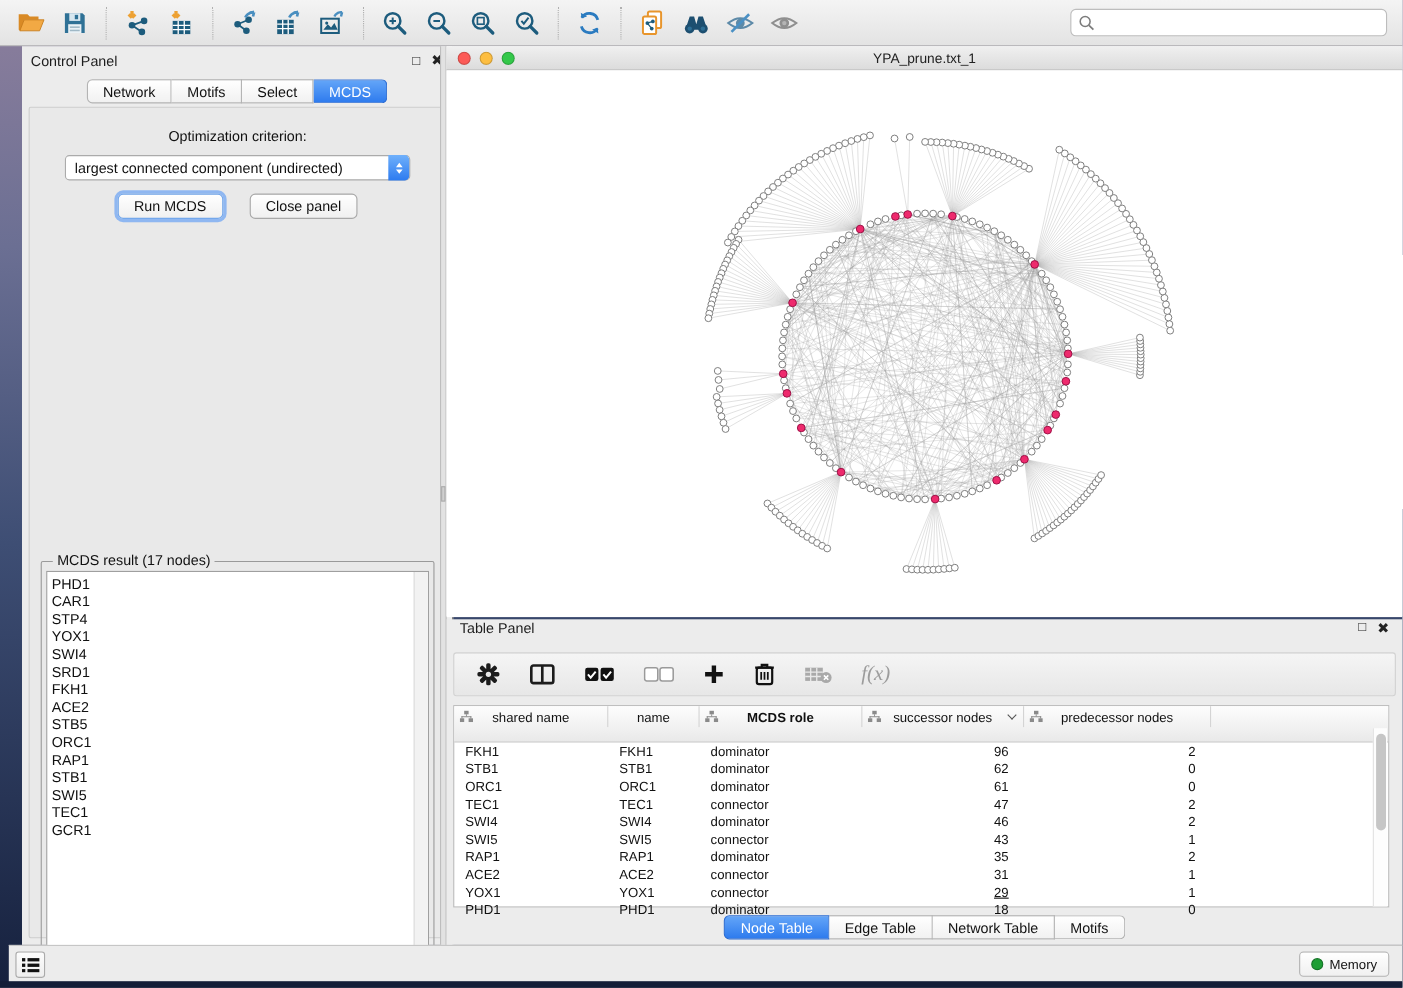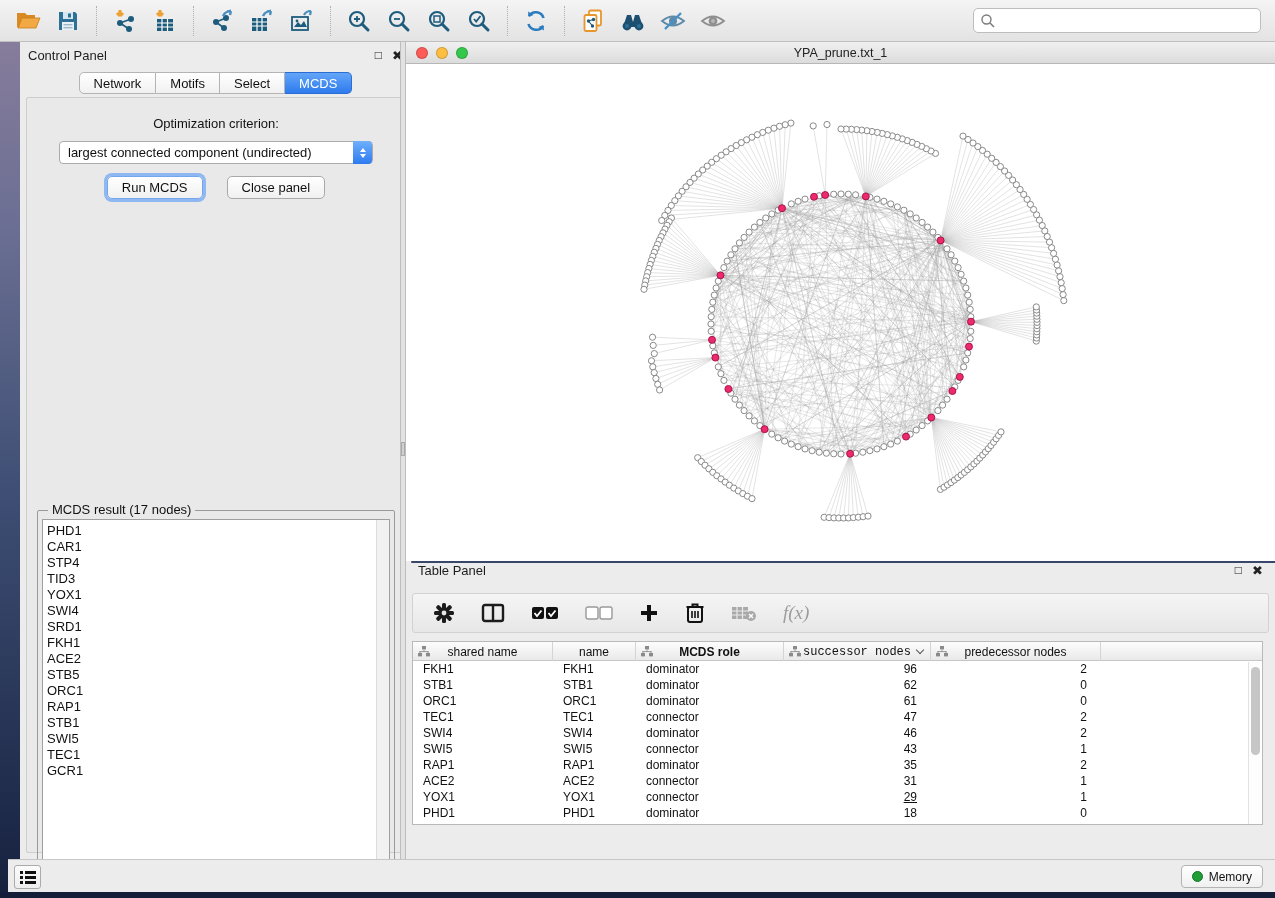--- a/index.html
+++ b/index.html
@@ -95,21 +95,21 @@
     background:#ececec; }
   .tp-toolbar { position:absolute; left:6px; top:30px; width:857px; height:40px;
     background:linear-gradient(#f5f5f5,#e7e7e7); border:1px solid #d2d2d2;
     border-radius:3px; display:flex; align-items:center; gap:26px; padding-left:20px; }
   .tp-ic { display:flex; align-items:center; }
   .fx { font-family:"Liberation Serif","DejaVu Serif",serif; font-style:italic;
     font-size:19px; color:#9c9c9c; }
 
   .node-table { position:absolute; left:6px; top:78px; width:851px; height:184px;
     background:#fff; border:1px solid #b9b9b9; }
-  .nt-header { display:flex; height:19px; background:linear-gradient(#fdfdfd,#e9e9e9);
+  .nt-header { display:flex; height:33px; background:linear-gradient(#fdfdfd,#e9e9e9);
     border-bottom:1px solid #c6c6c6; }
   .nt-hcell { position:relative; height:19px; border-right:1px solid #d4d4d4;
     font-size:12px; color:#111; display:flex; align-items:center; justify-content:center; }
   .nt-hcell .hicon { position:absolute; left:5px; top:4px; }
   .nt-hcell .chev { position:absolute; right:7px; top:5px; width:6px; height:6px;
     border-left:1.4px solid #555; border-bottom:1.4px solid #555;
     transform:rotate(-45deg); }
   .nt-body { position:relative; }
   .nt-row { display:flex; height:16px; }
   .nt-cell { font-size:12px; line-height:16px; color:#111; padding-left:10px;
@@ -307,21 +307,20 @@
       <button class="mac-btn focused">Run MCDS</button>
       <button class="mac-btn">Close panel</button>
     </div>
     <div class="mcds-fieldset">
       <div class="mcds-legend">MCDS result (17 nodes)</div>
       <div class="mcds-list">
         <div class="mcds-items" id="mcds-items">
             <div class="mcds-item">PHD1</div>
             <div class="mcds-item">CAR1</div>
             <div class="mcds-item">STP4</div>
-            <div class="mcds-item">TID3</div>
             <div class="mcds-item">YOX1</div>
             <div class="mcds-item">SWI4</div>
             <div class="mcds-item">SRD1</div>
             <div class="mcds-item">FKH1</div>
             <div class="mcds-item">ACE2</div>
             <div class="mcds-item">STB5</div>
             <div class="mcds-item">ORC1</div>
             <div class="mcds-item">RAP1</div>
             <div class="mcds-item">STB1</div>
             <div class="mcds-item">SWI5</div>
@@ -1302,21 +1301,21 @@
               <rect x="4" y="0" width="4" height="3.4"></rect>
               <rect x="0" y="7" width="4" height="3.4"></rect>
               <rect x="8" y="7" width="4" height="3.4"></rect>
               <path d="M5.6 3.4h.8v2h-.8z"></path>
               <path d="M1.5 5.2h9v.9h-9z"></path>
               <path d="M1.5 5.2h.9v2h-.9zM9.6 5.2h.9v2h-.9z"></path>
             </g>
           </svg>
           <span>MCDS role</span>
         </div>
-        <div class="nt-hcell" style="width: 147px; font-family: Liberation Mono, monospace;">
+        <div class="nt-hcell" style="width: 147px;">
           <svg class="hicon" width="12" height="11" viewBox="0 0 12 11">
             <g fill="#8a8a8a">
               <rect x="4" y="0" width="4" height="3.4"></rect>
               <rect x="0" y="7" width="4" height="3.4"></rect>
               <rect x="8" y="7" width="4" height="3.4"></rect>
               <path d="M5.6 3.4h.8v2h-.8z"></path>
               <path d="M1.5 5.2h9v.9h-9z"></path>
               <path d="M1.5 5.2h.9v2h-.9zM9.6 5.2h.9v2h-.9z"></path>
             </g>
           </svg>
@@ -1408,20 +1407,26 @@
           <div class="nt-cell" style="width: 148px;">dominator</div>
           <div class="nt-cell num" style="width: 147px;">18</div>
           <div class="nt-cell num" style="width: 170px;">0</div>
         </div>
       </div>
     <div class="nt-scroll">
       <div class="nt-thumb"></div>
     </div>
   </div>
 
+  <div class="tp-tabs">
+    <div class="seg-tab active">Node Table</div>
+    <div class="seg-tab">Edge Table</div>
+    <div class="seg-tab">Network Table</div>
+    <div class="seg-tab">Motifs</div>
+  </div>
 </div>
 
 <div class="status-bar">
   <div class="list-btn">
     <svg width="16" height="14" viewBox="0 0 16 14">
         <g fill="#111">
           <rect x="0" y="1" width="3" height="3"></rect>
           <rect x="5" y="1" width="11" height="3"></rect>
           <rect x="0" y="6" width="3" height="3"></rect>
           <rect x="5" y="6" width="11" height="3"></rect>

